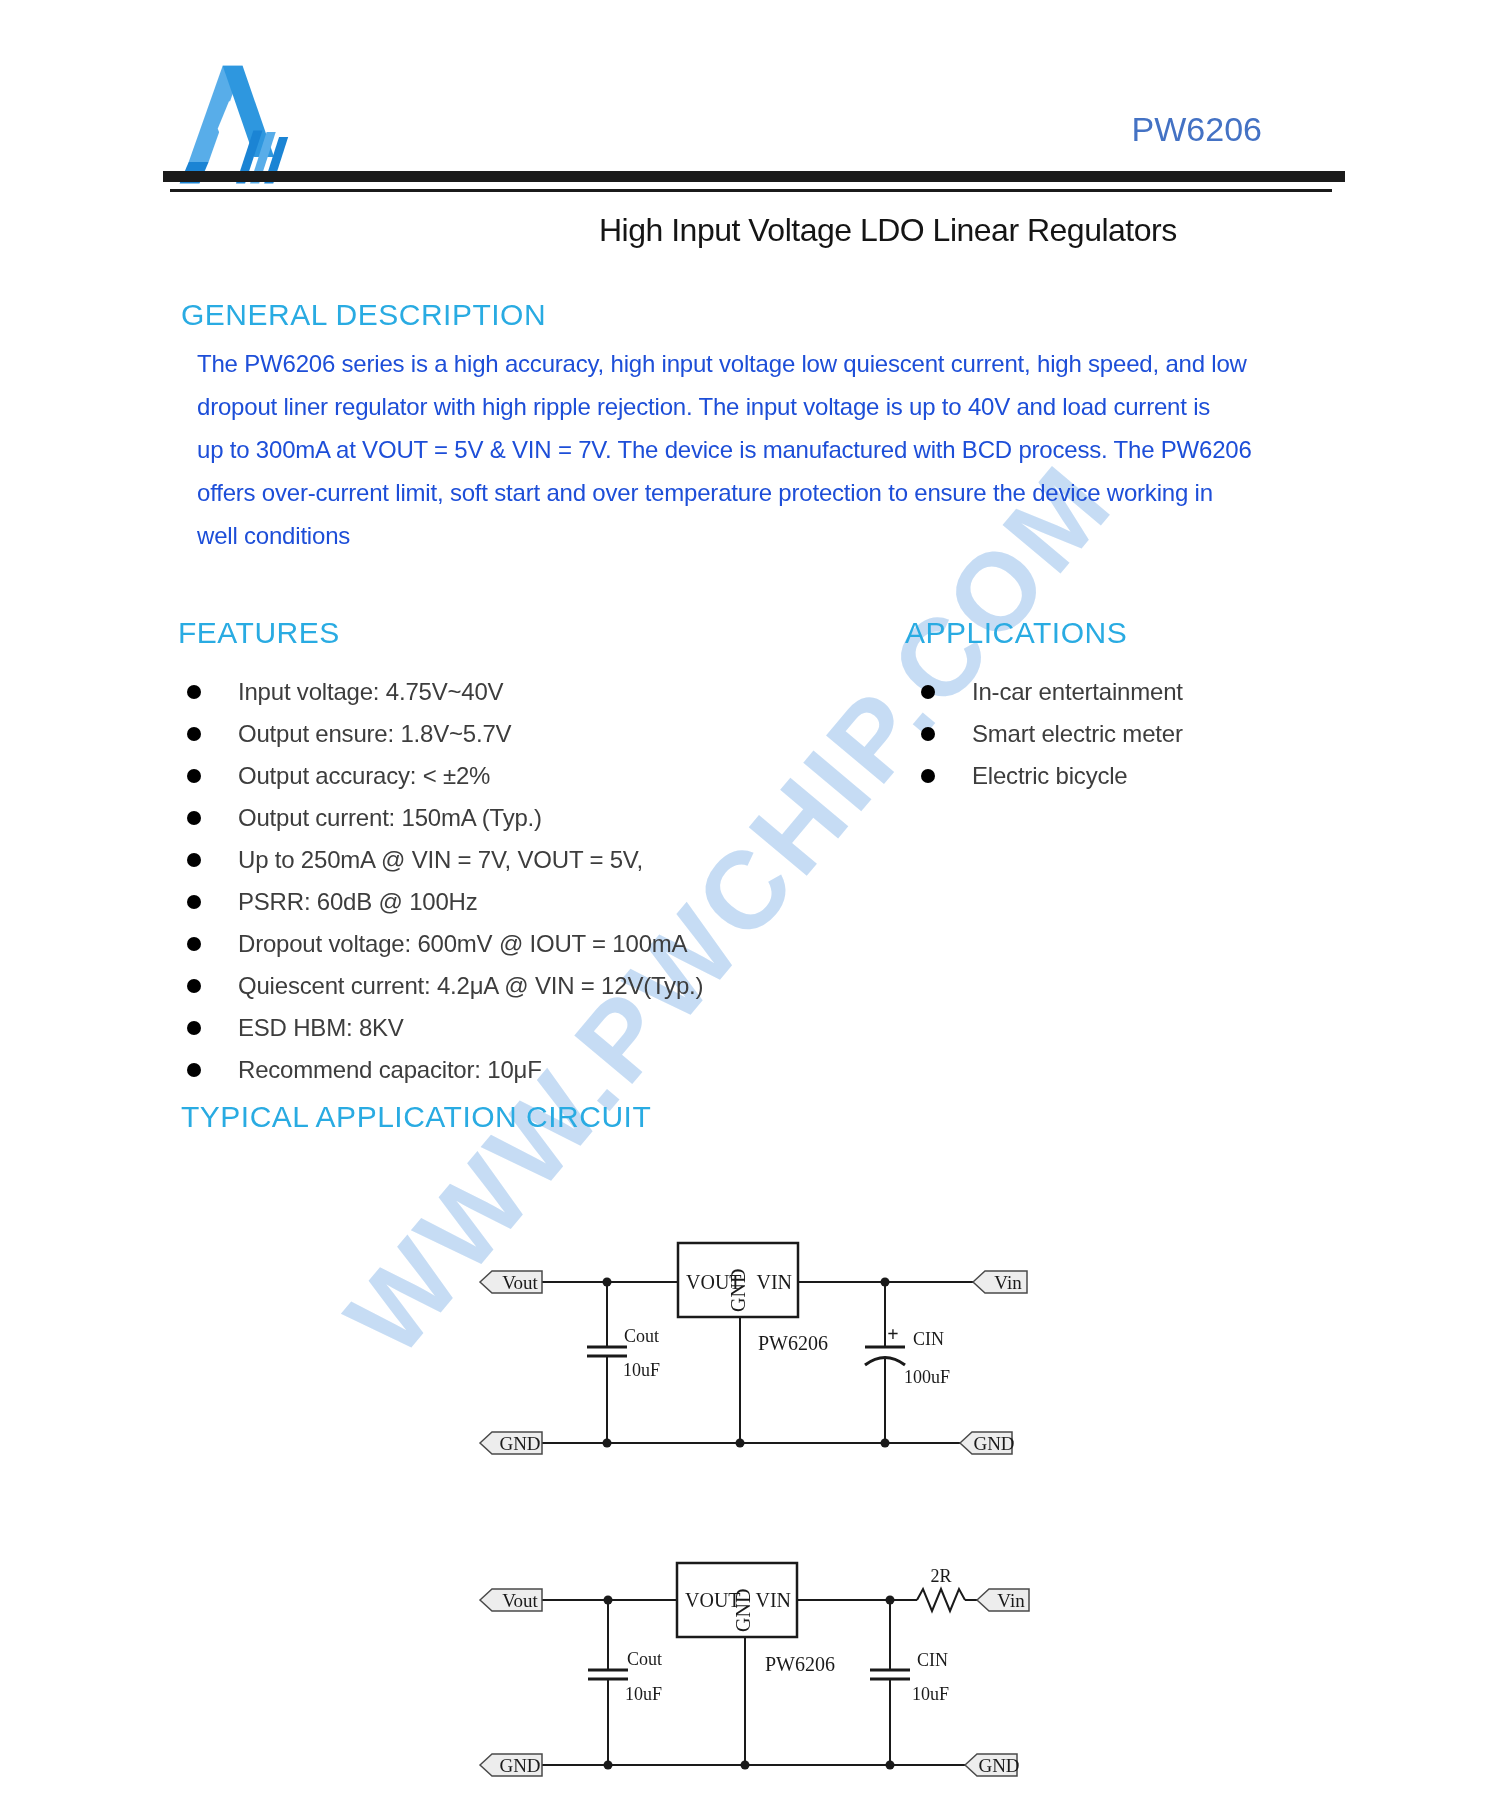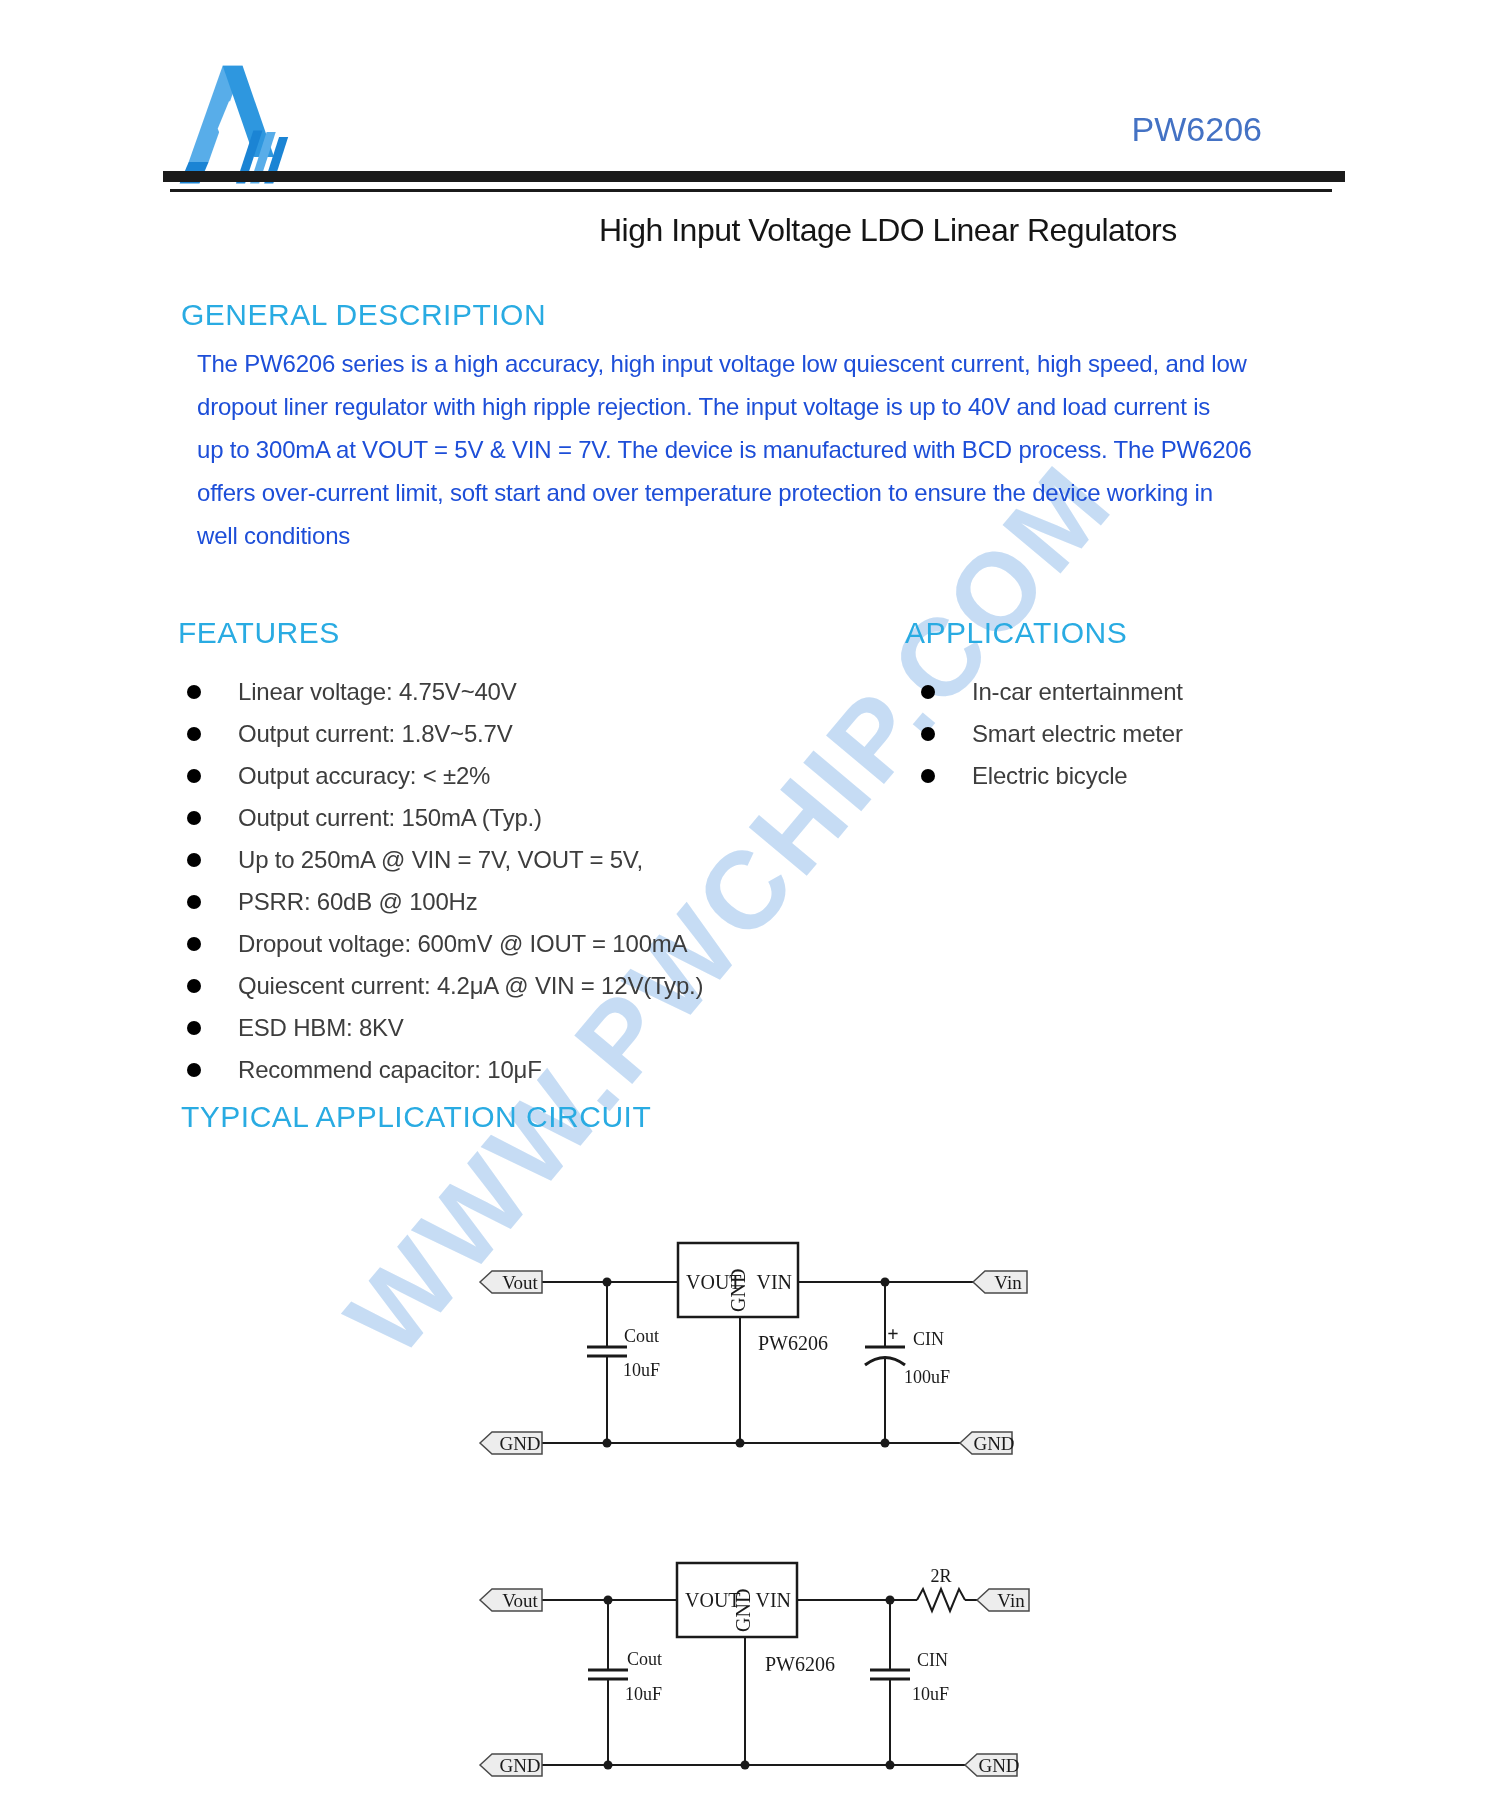--- a/index.html
+++ b/index.html
@@ -102,25 +102,25 @@
       <div class="line">dropout liner regulator with high ripple rejection. The input voltage is up to 40V and load current is</div>
       <div class="line">up to 300mA at VOUT = 5V &amp; VIN = 7V. The device is manufactured with BCD process. The PW6206</div>
       <div class="line">offers over-current limit, soft start and over temperature protection to ensure the device working in</div>
       <div class="line">well conditions</div>
     </div>
 
     <div class="abs sec-heading h-features">FEATURES</div>
     <ul class="abs bullets features-list">
       <li>
           <span class="dot"></span>
-          <span>Linear voltage: 4.75V~40V</span>
-        </li>
-      <li>
-          <span class="dot"></span>
-          <span>Output current: 1.8V~5.7V</span>
+          <span>Input voltage: 4.75V~40V</span>
+        </li>
+      <li>
+          <span class="dot"></span>
+          <span>Output ensure: 1.8V~5.7V</span>
         </li>
       <li>
           <span class="dot"></span>
           <span>Output accuracy: &lt; ±2%</span>
         </li>
       <li>
           <span class="dot"></span>
           <span>Output current: 150mA (Typ.)</span>
         </li>
       <li>

